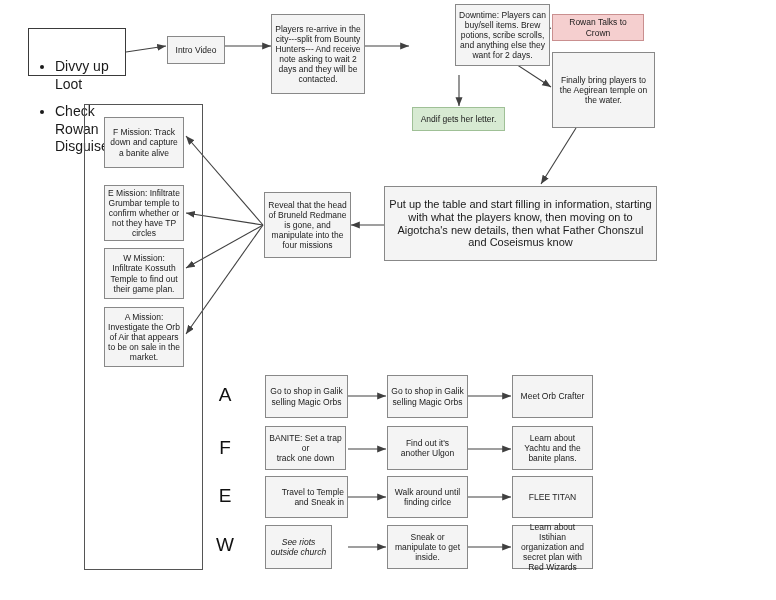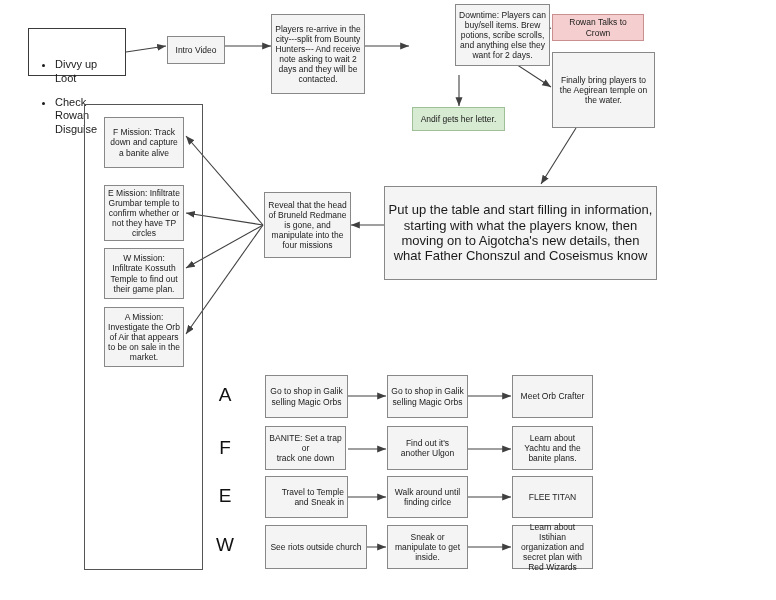--- a/index.html
+++ b/index.html
@@ -61,21 +61,21 @@
     display: block;
     padding: 0;
   }
   .node.bullets ul {
     margin: 0;
     padding: 9px 6px 0 26px;
     list-style: disc;
     text-align: left;
   }
   .node.bullets li {
-    font-size: 11px;
+    font-size: 14px;
     line-height: 1.25;
   }
   .rowlabel {
     position: absolute;
     font-size: 19px;
     color: #111111;
     font-family: "Liberation Sans", sans-serif;
     text-align: center;
     line-height: 1;
   }
@@ -137,36 +137,36 @@
 
   <div class="node group" style="left:84px; top:104px; width:119px; height:466px;"></div>
 
   <div class="node" style="left:104px; top:117px; width:80px; height:51px;">F Mission: Track down and capture a banite alive</div>
   <div class="node" style="left:104px; top:185px; width:80px; height:56px;">E Mission: Infiltrate Grumbar temple to confirm whether or not they have TP circles</div>
   <div class="node" style="left:104px; top:248px; width:80px; height:51px;">W Mission: Infiltrate Kossuth Temple to find out their game plan.</div>
   <div class="node" style="left:104px; top:307px; width:80px; height:60px;">A Mission: Investigate the Orb of Air that appears to be on sale in the market.</div>
 
   <div class="node" style="left:264px; top:192px; width:87px; height:66px;">Reveal that the head of Bruneld Redmane is gone, and manipulate into the four missions</div>
 
-  <div class="node" style="left:384px; top:186px; width:273px; height:94px; font-size:13px;">Put up the table and start filling in information, starting with what the players know, then moving on to Aigotcha's new details, then what Father Chonszul and Coseismus know</div>
+  <div class="node" style="left:384px; top:186px; width:273px; height:75px; font-size:11px;">Put up the table and start filling in information, starting with what the players know, then moving on to Aigotcha's new details, then what Father Chonszul and Coseismus know</div>
 
   <div class="rowlabel" style="left:212px; top:385px; width:26px;">A</div>
   <div class="node" style="left:265px; top:375px; width:83px; height:43px;">Go to shop in Galik selling Magic Orbs</div>
   <div class="node" style="left:387px; top:375px; width:81px; height:43px;">Go to shop in Galik selling Magic Orbs</div>
   <div class="node" style="left:512px; top:375px; width:81px; height:43px;">Meet Orb Crafter</div>
 
   <div class="rowlabel" style="left:212px; top:438px; width:26px;">F</div>
   <div class="node" style="left:265px; top:426px; width:81px; height:44px;">BANITE: Set a trap or
 track one down</div>
   <div class="node" style="left:387px; top:426px; width:81px; height:44px;">Find out it's another Ulgon</div>
   <div class="node" style="left:512px; top:426px; width:81px; height:44px;">Learn about Yachtu and the banite plans.</div>
 
   <div class="rowlabel" style="left:212px; top:486px; width:26px;">E</div>
   <div class="node" style="left:265px; top:476px; width:83px; height:42px;text-align:right;">Travel to Temple and Sneak in</div>
   <div class="node" style="left:387px; top:476px; width:81px; height:42px;">Walk around until finding cirlce</div>
   <div class="node" style="left:512px; top:476px; width:81px; height:42px;">FLEE TITAN</div>
 
   <div class="rowlabel" style="left:210px; top:535px; width:30px;">W</div>
-  <div class="node" style="left:265px; top:525px; width:102px; height:44px;">See riots outside church</div>
+  <div class="node" style="left:265px; top:525px; width:67px; height:44px;font-style:italic;">See riots outside church</div>
   <div class="node" style="left:387px; top:525px; width:81px; height:44px;">Sneak or manipulate to get inside.</div>
   <div class="node" style="left:512px; top:525px; width:81px; height:44px;">Learn about Istihian organization and secret plan with Red Wizards</div>
 
 </div>
 
 </body></html>

